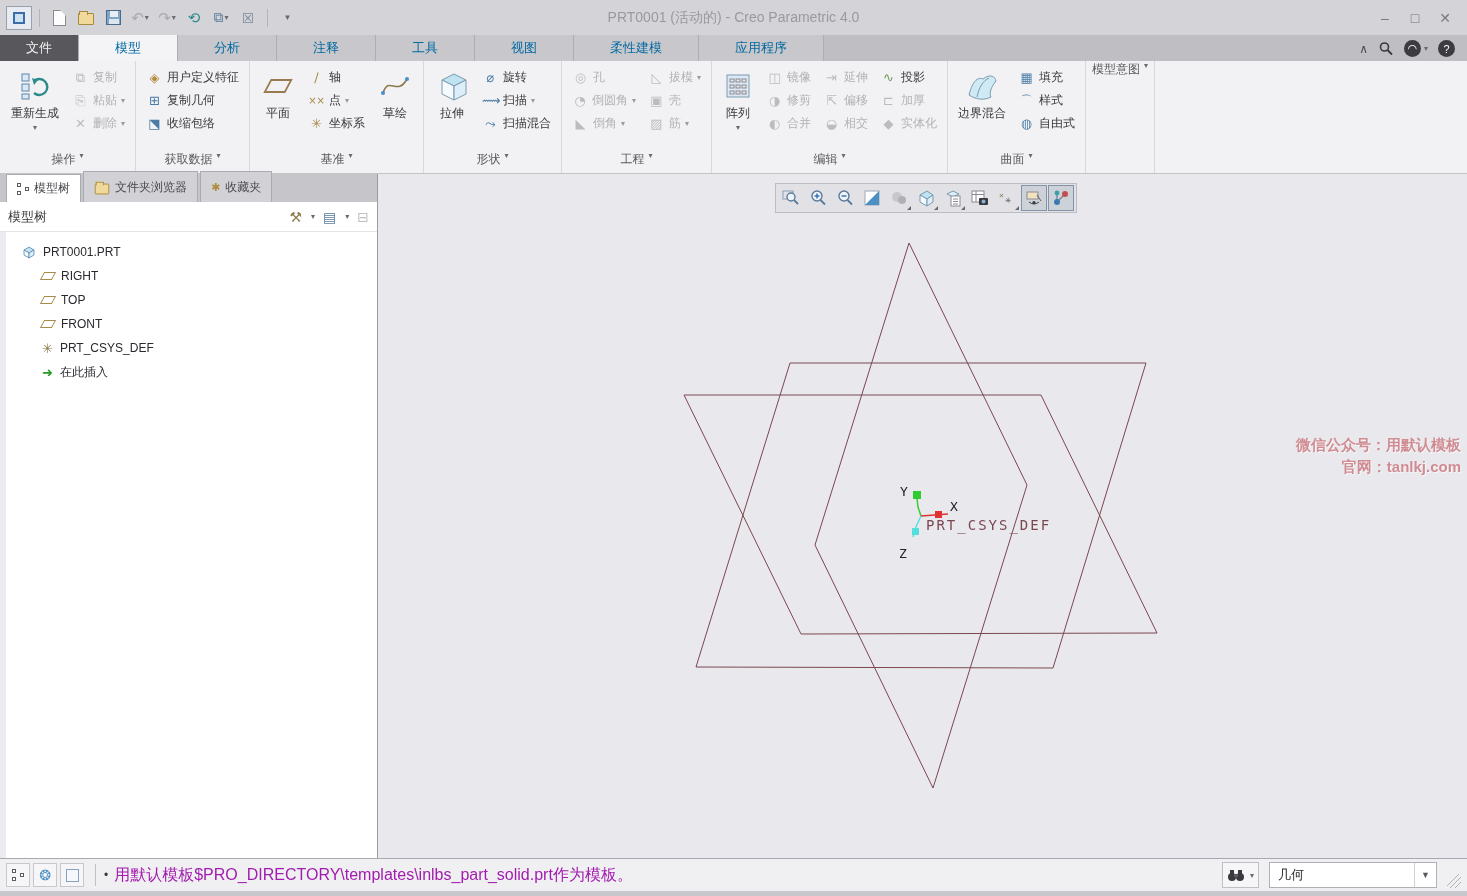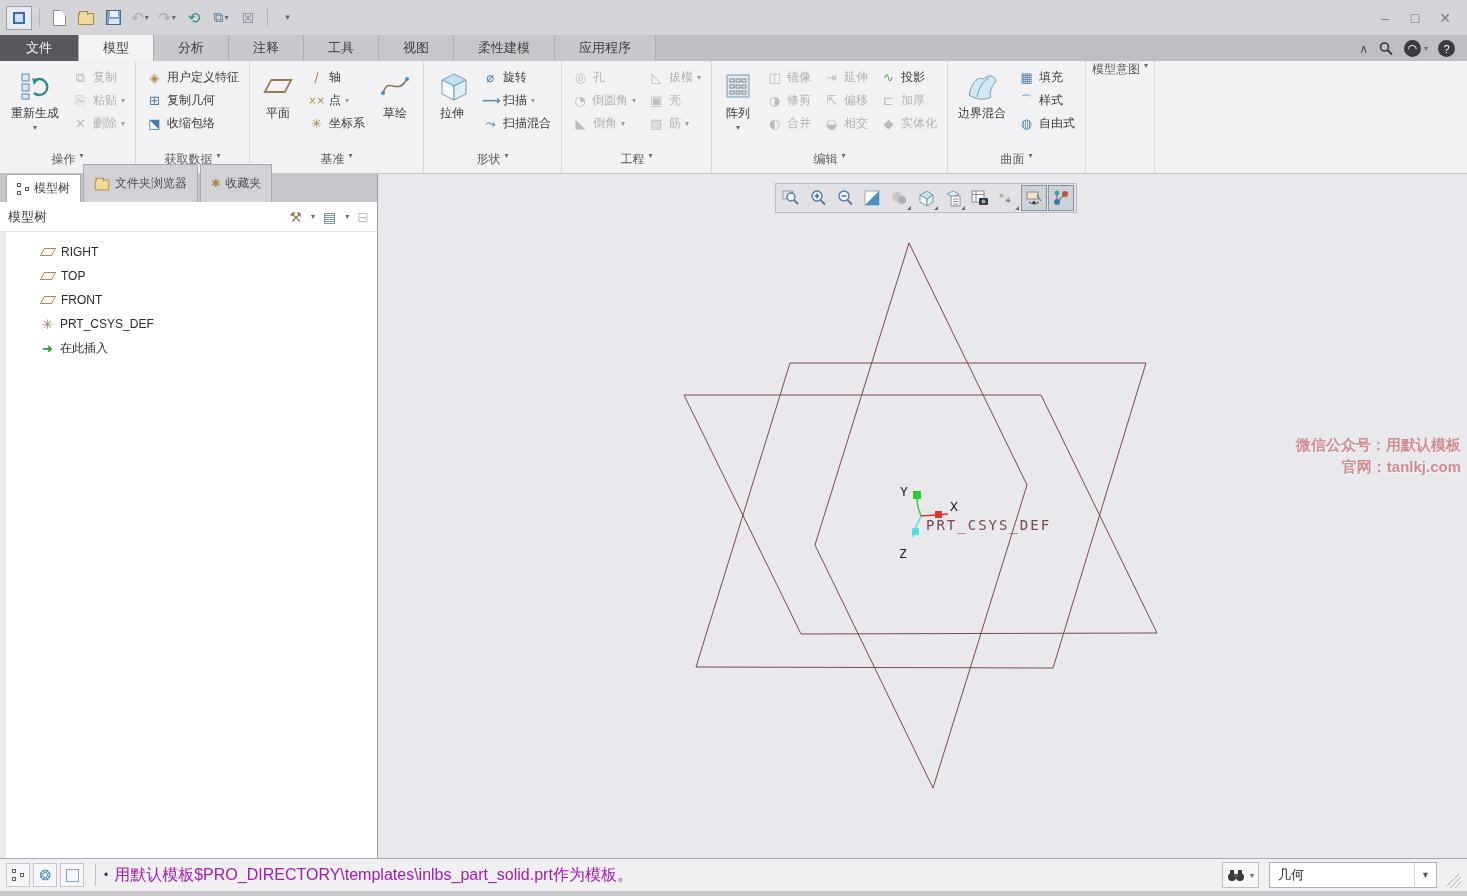--- a/index.html
+++ b/index.html
@@ -24,21 +24,21 @@
   .i-save:before { content:""; position:absolute; left:3px; top:0; width:8px; height:6px; background:#e8eef4; }
   .i-save:after { content:""; position:absolute; left:2px; bottom:0; width:10px; height:5px; background:#dde6ee; }
   .glyph-dis { color:#a8a8ac; font-size:15px; }
   .mini-arrow { font-size:8px; color:#6a6a6e; margin-left:1px; }
   #title-text { position:absolute; left:0; right:0; text-align:center; color:#9a9a9e; font-size:14px; pointer-events:none; }
   .wincontrols { margin-left:auto; display:flex; gap:14px; padding-right:8px; z-index:2; }
   .wincontrols span { color:#7a7a7e; font-size:14px; width:16px; text-align:center; }
 
   
   #tabrow { position:absolute; left:0; top:35px; width:1467px; height:26px; background:#bfbfc3; display:flex; align-items:flex-end; }
-  .tab { height:26px; padding:0 24px; display:flex; align-items:center; font-size:13px; color:#404040;
+  .tab { height:26px; padding:0 36px; display:flex; align-items:center; font-size:13px; color:#0369a1;
     background:#c8c8cc; border-right:1px solid #aeaeb2; }
   .tab.file { background:#58585c; color:#f2f2f2; padding:0 26px; }
   .tab.active { background:#f4f4f6; border-right:1px solid #aeaeb2; }
   .tabrow-right { margin-left:auto; display:flex; align-items:center; gap:10px; padding:0 12px 4px 0; }
   .dark-circle { width:17px; height:17px; border-radius:50%; background:#3c3c40; color:#fff; font-size:11px; display:flex; align-items:center; justify-content:center; }
 
   
   #ribbon { position:absolute; left:0; top:61px; width:1467px; height:113px; background:#f2f2f4; border-bottom:1px solid #c4c4c8; display:flex; }
   .rgroup { display:flex; flex-direction:column; border-right:1px solid #d8d8dc; }
   .rbody { flex:1; display:flex; align-items:flex-start; padding:5px 6px 0 6px; gap:4px; }
@@ -55,21 +55,21 @@
   .sbtn .sicon { width:17px; text-align:center; font-size:13px; color:#4a7ca6; font-family:"DejaVu Sans",sans-serif; }
   .sbtn.disabled .sicon { color:#bcbcc0; }
   .sbtn .darr { font-size:8px; color:#9a9aa0; }
   .plane-icon { width:22px; height:14px; border:2px solid #9a7b4f; transform:skewX(-28deg); }
   .splane { width:12px; height:8px; border:1.5px solid #a98a4a; transform:skewX(-28deg); display:inline-block; }
 
   
   #main { position:absolute; left:0; top:174px; width:1467px; height:684px; display:flex; }
   #panel { width:378px; background:#ffffff; border-right:1px solid #9a9aa2; display:flex; flex-direction:column; }
   .panel-tabs { height:28px; background:#c6c6ca; display:flex; align-items:flex-end; padding-left:6px; }
-  .ptab { height:38px; display:flex; align-items:center; gap:5px; padding:0 10px; background:#d2d2d6; border:1px solid #aaaab0; border-bottom:none; margin-right:2px; font-size:12px; color:#4a4a4e; }
+  .ptab { height:31px; display:flex; align-items:center; gap:5px; padding:0 10px; background:#d2d2d6; border:1px solid #aaaab0; border-bottom:none; margin-right:2px; font-size:12px; color:#4a4a4e; }
   .ptab.active { background:#ffffff; height:28px; }
   .tree-glyph { display:inline-block; width:12px; height:12px; position:relative; }
   .tree-glyph i { position:absolute; width:4px; height:4px; border:1px solid #5a5a60; background:#fff; }
   .tree-glyph i:nth-child(1){left:0;top:0;} .tree-glyph i:nth-child(2){left:0;bottom:0;} .tree-glyph i:nth-child(3){right:0;top:4px;}
   .panel-header { height:30px; display:flex; align-items:center; padding:0 8px; border-bottom:1px solid #e4e4e8; }
   .panel-header .ph-title { font-size:13px; color:#3a3a3e; }
   .ph-tools { margin-left:auto; display:flex; align-items:center; gap:8px; }
   .ph-tools .t { color:#8a7a4a; font-size:14px; }
   #tree { flex:1; padding:8px 0 0 10px; background:#fff; border-left:6px solid #ececf0; }
   .titem { height:24px; display:flex; align-items:center; gap:7px; font-size:12px; color:#2a2a2e; padding-left:6px; }
@@ -138,20 +138,21 @@
         <span class="mini-arrow">▾</span>
       </div>
     <div class="btn">
         <span class="ic" style="color:#7a8a9a;font-size:14px;">☒</span>
       </div>
     <div class="vsep"></div>
     <div class="btn">
         <span class="mini-arrow">▼</span>
       </div>
   </div>
+  <div id="title-text">PRT0001 (活动的) - Creo Parametric 4.0</div>
   <div class="wincontrols">
     <span>–</span>
     <span>□</span>
     <span>✕</span>
   </div>
 </div>
 
 <div id="tabrow">
   <div class="tab file">
       <span>文件</span>
@@ -507,20 +508,28 @@
       <span class="ph-title">模型树</span>
       <span class="ph-tools">
         <span class="t ic">⚒</span>
           <span class="mini-arrow">▾</span>
         <span class="t ic" style="color:#5a7a9a;">▤</span>
           <span class="mini-arrow">▾</span>
         <span class="t ic" style="color:#c0c0c4;">⊟</span>
       </span>
     </div>
     <div id="tree">
+      <div class="titem">
+        <svg class="cube14" viewBox="0 0 14 14">
+            <polygon points="2,5 7,2 12,5 7,8" fill="#bfe3f2" stroke="#5a87ad" stroke-width="0.8"></polygon>
+            <polygon points="2,5 7,8 7,13 2,10" fill="#f4fafd" stroke="#5a87ad" stroke-width="0.8"></polygon>
+            <polygon points="7,8 12,5 12,10 7,13" fill="#dceef8" stroke="#5a87ad" stroke-width="0.8"></polygon>
+          </svg>
+        <span>PRT0001.PRT</span>
+      </div>
       <div class="titem child">
         <span class="splane"></span>
         <span>RIGHT</span>
       </div>
       <div class="titem child">
         <span class="splane"></span>
         <span>TOP</span>
       </div>
       <div class="titem child">
         <span class="splane"></span>

